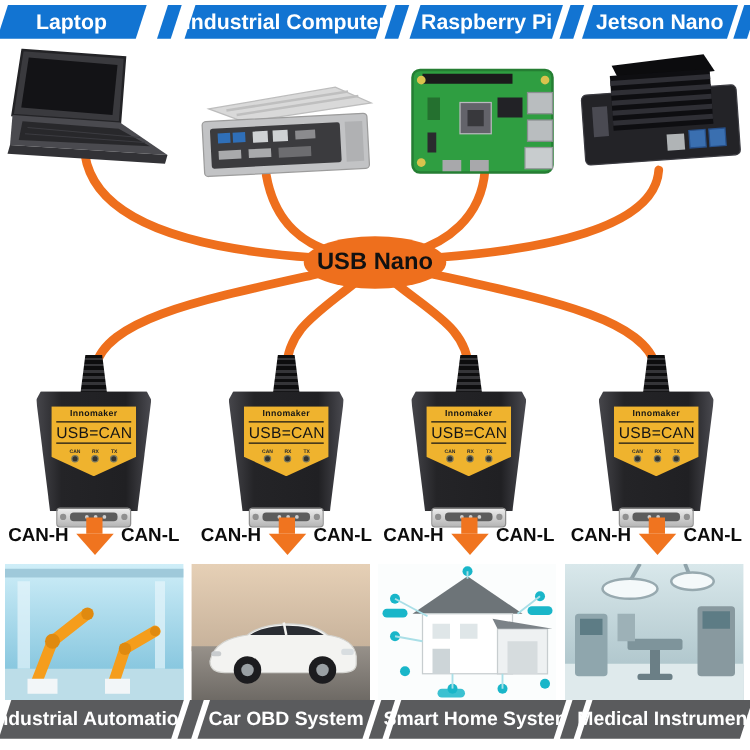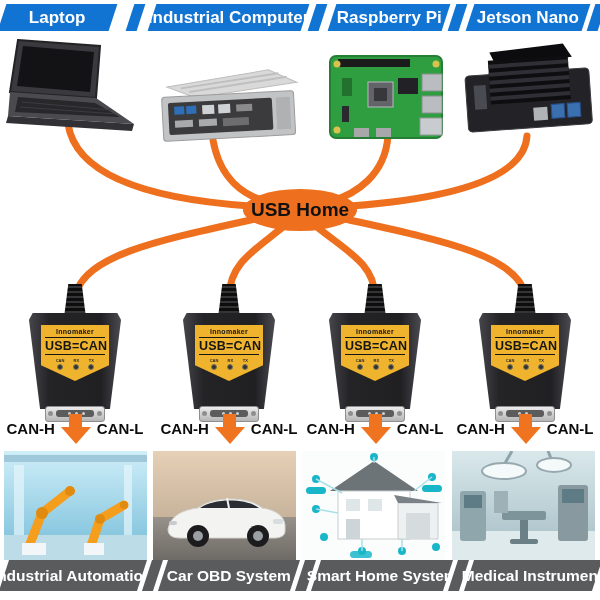--- a/index.html
+++ b/index.html
@@ -32,21 +32,21 @@
         background:repeating-linear-gradient(0deg,#0d0d0e 0 3px,#353538 3px 5px);
         clip-path:polygon(22% 0,78% 0,95% 100%,5% 100%);}
   .conv-body{position:absolute;top:29px;left:2px;width:92px;height:96px;
         background:linear-gradient(90deg,#46464b 0%,#242427 22%,#202023 78%,#4a4a50 100%);
         clip-path:polygon(4% 0,96% 0,100% 7%,88% 100%,12% 100%,0 7%);}
   .conv-label{position:absolute;top:41px;left:50%;transform:translateX(-50%);width:68px;height:56px;
         background:#efb32e;clip-path:polygon(0 0,100% 0,100% 72%,50% 100%,0 72%);
         text-align:center;color:#151515;}
   .brand{font-size:7px;line-height:9px;font-weight:bold;letter-spacing:.3px;margin-top:2px;}
   .model{margin:1px 4px 0;border-top:1.5px solid #151515;border-bottom:1.5px solid #151515;
-         font-size:12.5px;font-weight:700;line-height:16px;letter-spacing:.2px;}
+         font-size:12.5px;font-weight:400;line-height:16px;letter-spacing:.2px;}
   .leds{margin-top:3px;display:flex;justify-content:center;gap:9px;}
   .led{display:flex;flex-direction:column;align-items:center;}
   .led-label{font-size:4px;line-height:5px;font-weight:bold;color:#2a2a2a;}
   .led-dot{width:4px;height:4px;border-radius:50%;background:#33332f;border:.5px solid #77775f;margin-top:1px;}
   .db9{position:absolute;bottom:2px;left:50%;transform:translateX(-50%);width:58px;height:14px;
        background:linear-gradient(#ececec,#b6b6b6);border:1px solid #8e8e8e;border-radius:3px;}
   .db9-inner{position:absolute;left:50%;top:3px;transform:translateX(-50%);width:38px;height:7px;
        background:#5c5c5c;border-radius:3px;}
   .db9-pin{position:absolute;top:2px;width:3px;height:3px;border-radius:50%;background:#cfcfcf;}
   .db9-screw{position:absolute;top:4px;width:5px;height:5px;border-radius:50%;background:#8f8f8f;}
@@ -93,21 +93,21 @@
       <path d="M 213 140 C 220 180, 245 196, 268 202"></path>
       <path d="M 388 136 C 385 176, 355 194, 332 201"></path>
       <path d="M 527 136 C 524 184, 430 200, 350 206"></path>
       <path d="M 255 219 C 160 240, 85 255, 76 294"></path>
       <path d="M 283 227 C 252 252, 230 264, 229 296"></path>
       <path d="M 317 227 C 348 252, 374 264, 375 296"></path>
       <path d="M 345 219 C 440 240, 516 255, 525 294"></path>
     </g>
     <ellipse cx="300" cy="210" rx="57" ry="21" fill="#ee6f1d"></ellipse>
   </svg>
-  <div class="hub-label">USB Home</div>
+  <div class="hub-label">USB Nano</div>
 
   <div class="tile" style="left:0;top:36px;z-index:2;">
     <svg width="150" height="110" viewBox="0 0 150 110">
       <polygon points="18,4 100,10 96,62 10,56" fill="#3a3a3e" stroke="#232326" stroke-width="2"></polygon>
       <polygon points="23,10 94,16 90,56 17,50" fill="#131316"></polygon>
       <polygon points="10,56 96,62 134,88 8,80" fill="#4a4a4f"></polygon>
       <polygon points="18,61 95,67 120,81 15,76" fill="#28282b"></polygon>
       <line x1="22" y1="66" x2="112" y2="74" stroke="#3c3c41" stroke-width="1"></line>
       <line x1="20" y1="71" x2="116" y2="78" stroke="#3c3c41" stroke-width="1"></line>
       <polygon points="8,80 134,88 132,95 6,87" fill="#323236"></polygon>

